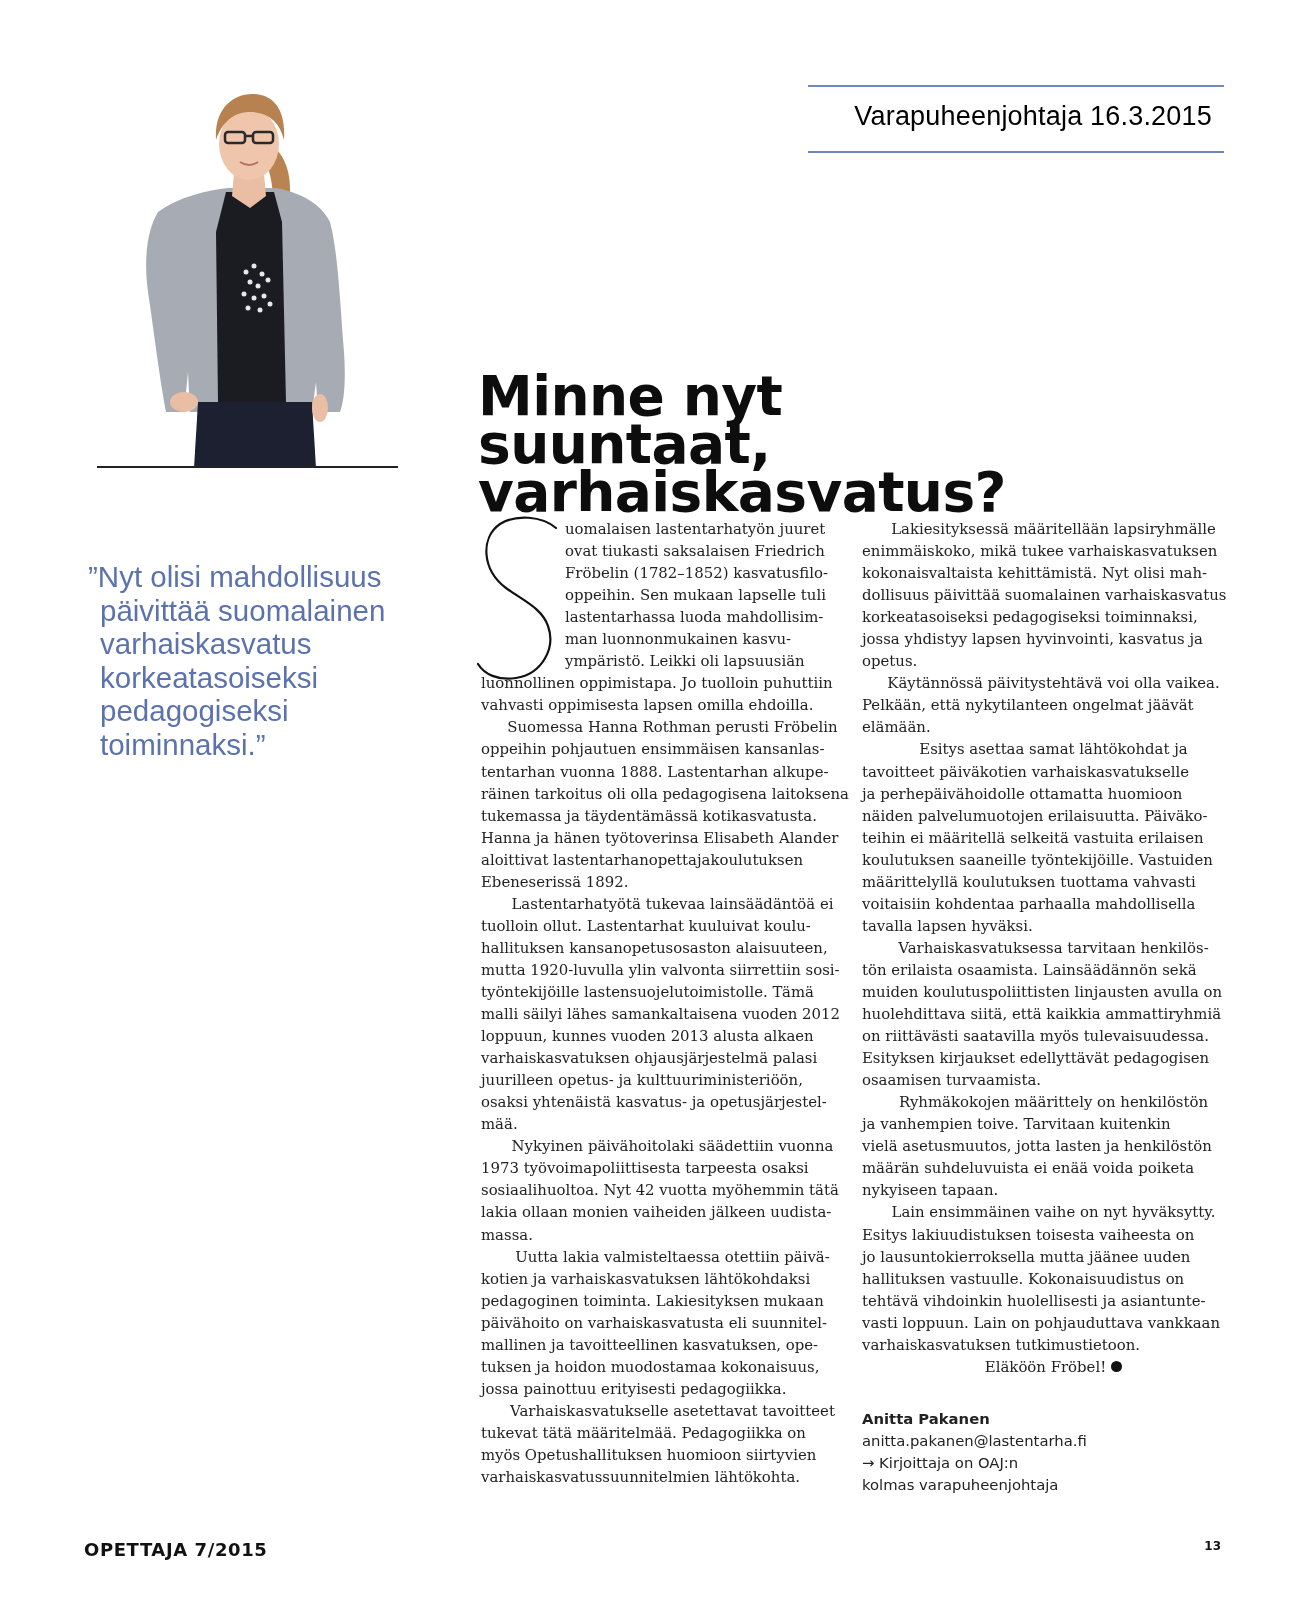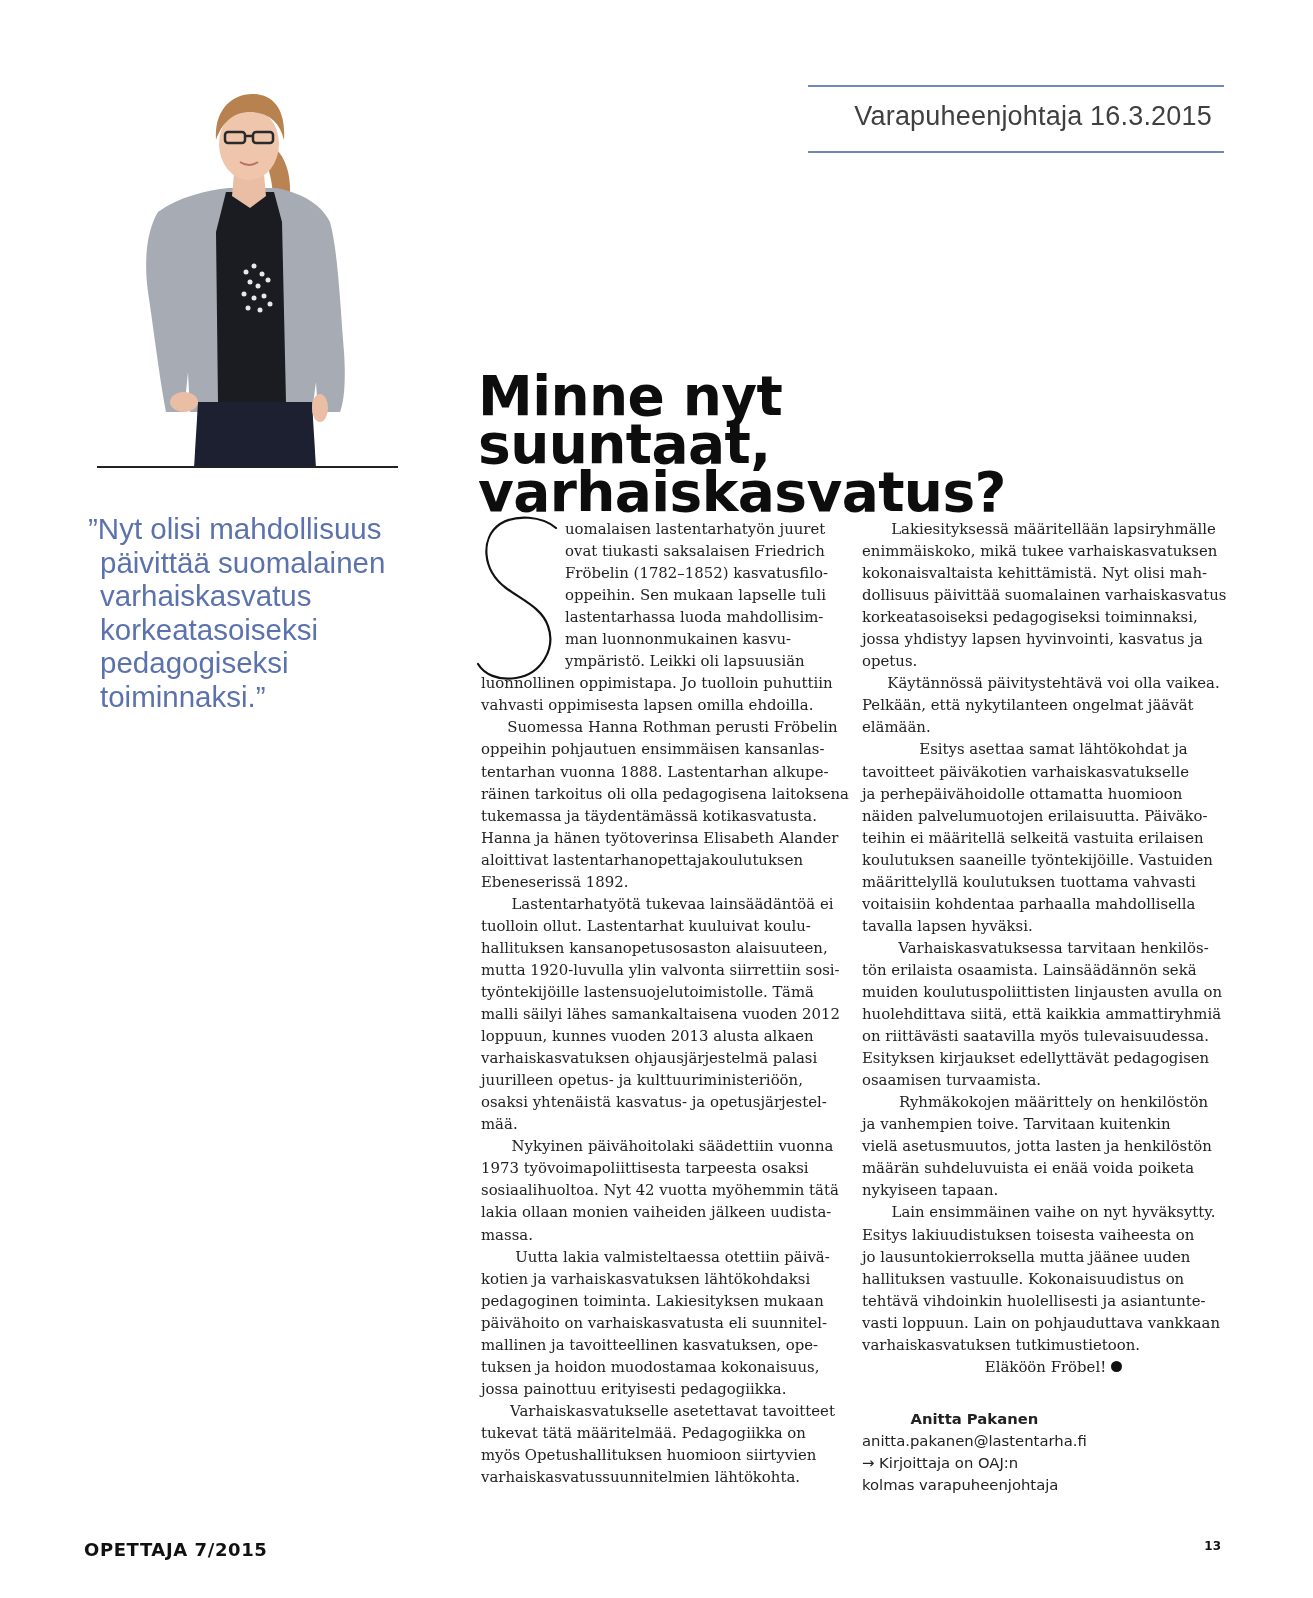--- a/index.html
+++ b/index.html
@@ -1,47 +1,47 @@
 <!DOCTYPE html>
 <html><head>
 <meta charset="utf-8">
 <style>
   html, body { margin: 0; padding: 0; background: #ffffff; }
   body { width: 1313px; height: 1598px; position: relative; overflow: hidden; font-family: "DejaVu Serif", serif; color: #1a1a1a; }
 
   
   .section-label { position: absolute; left: 808px; top: 85px; width: 416px; height: 64px; border-top: 2px solid #6f87bd; border-bottom: 2px solid #6f87bd; }
-  .section-label span { position: absolute; right: 12px; top: 14px; font-family: "Liberation Sans", sans-serif; font-size: 27px; color: #404040; letter-spacing: 0.2px; }
+  .section-label span { position: absolute; right: 12px; top: 14px; font-family: "Liberation Sans", sans-serif; font-size: 27px; color: #000000; letter-spacing: 0.2px; }
 
   
   .portrait { position: absolute; left: 98px; top: 82px; width: 300px; height: 386px; }
   .portrait-rule { position: absolute; left: 97px; top: 466px; width: 301px; height: 2px; background: #222; }
 
   
   .pullquote { position: absolute; left: 88px; top: 512px; width: 330px; font-family: "Liberation Sans", sans-serif; font-size: 29.5px; line-height: 33.5px; color: #5b72ad; }
   .pullquote .line { display: block; white-space: nowrap; padding-left: 12px; }
-  .pullquote .line.first { padding-left: 0; }
+  .pullquote .line.first { padding-left: 0; margin-top: 48px; }
 
   
   .headline { position: absolute; left: 478px; top: 372px; width: 560px; font-family: "DejaVu Sans", sans-serif; font-weight: bold; font-size: 55px; line-height: 48px; color: #0d0d0d; letter-spacing: -0.6px; }
 
   
   .col { position: absolute; top: 518px; font-family: "DejaVu Serif", serif; font-size: 14.9px; line-height: 22.05px; color: #222; }
   .col1 { left: 481px; width: 360px; }
   .col2 { left: 862px; width: 360px; }
   .col .ln { display: block; white-space: nowrap; }
   .col .ind { padding-left: 23px; text-align: center; }
   .col1 .dc-ln { padding-left: 84px; }
 
   .dropcap { position: absolute; left: 476px; top: 514px; width: 90px; height: 170px; }
 
   .end-mark { display: inline-block; width: 11px; height: 11px; border-radius: 50%; background: #111; margin-left: 5px; vertical-align: 0px; }
 
   .byline { position: absolute; left: 862px; top: 1408px; font-family: "DejaVu Sans", sans-serif; font-size: 14.8px; line-height: 22px; color: #222; }
-  .byline .name { font-weight: bold; text-align: center; }
+  .byline .name { font-weight: bold; }
 
   
   .footer-left { position: absolute; left: 84px; top: 1539px; font-family: "DejaVu Sans", sans-serif; font-weight: bold; font-size: 18px; letter-spacing: 0.6px; color: #111; }
   .footer-right { position: absolute; right: 92px; top: 1539px; font-family: "DejaVu Sans", sans-serif; font-weight: bold; font-size: 12px; color: #111; }
 </style>
 </head>
 <body>
 
 <div class="section-label">
   <span>Varapuheenjohtaja 16.3.2015</span>

